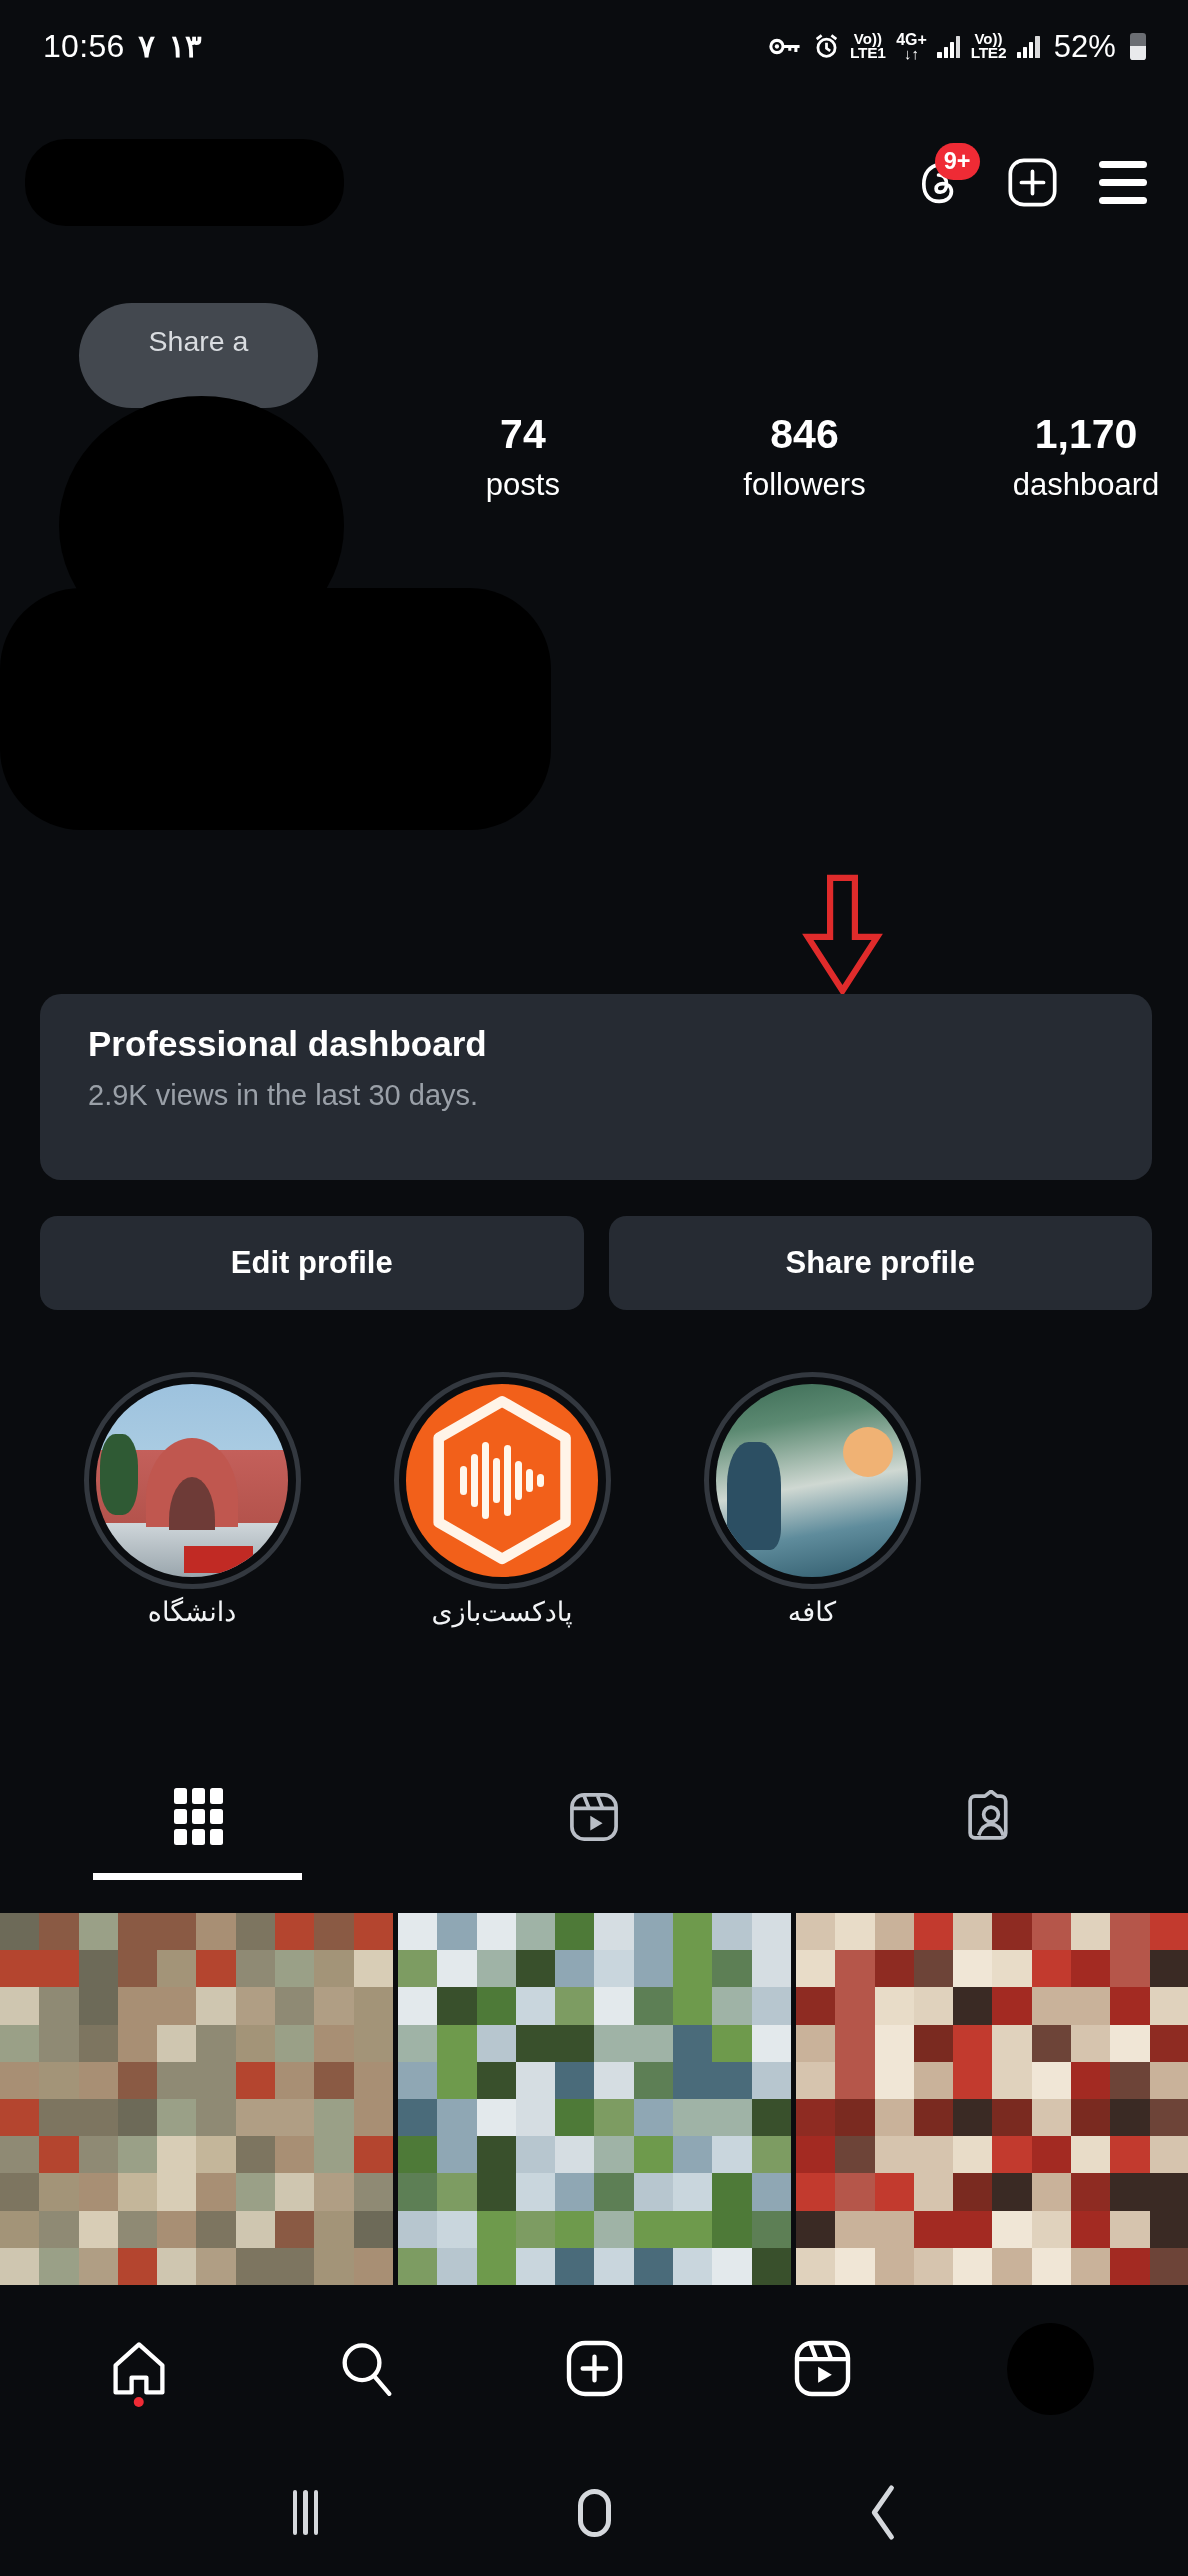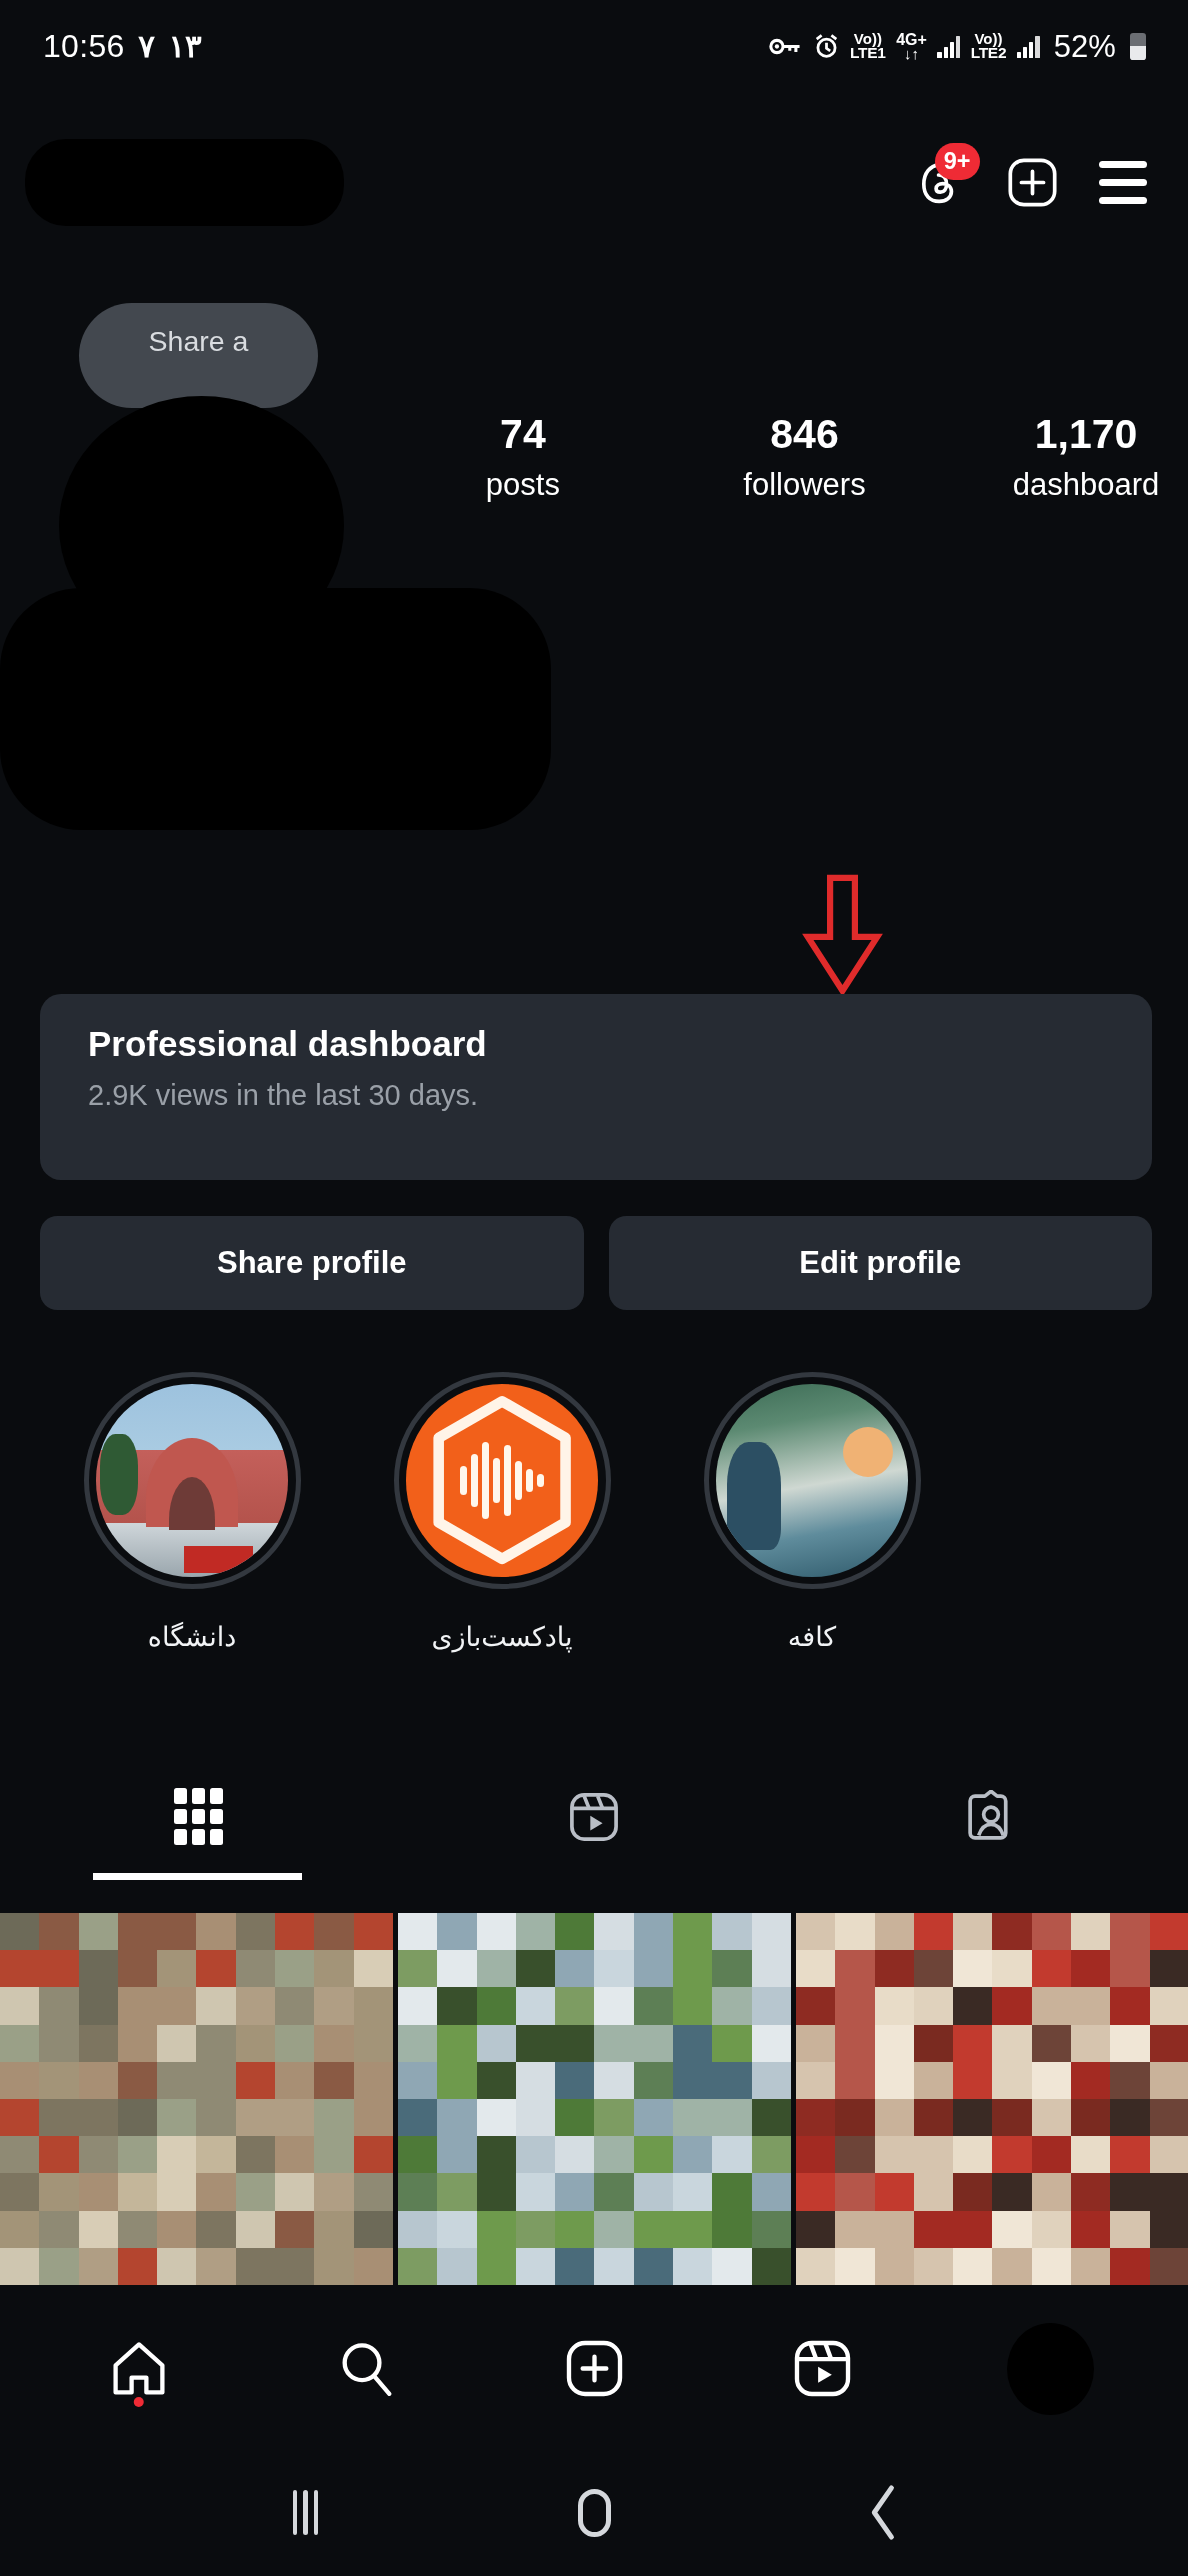--- a/index.html
+++ b/index.html
@@ -120,21 +120,21 @@
   .highlights {
     position: absolute; top: 1372px; left: 0; width: 1189px; height: 334px;
     display: flex; gap: 0; padding-left: 37px;
   }
   .hl { width: 310px; display: flex; flex-direction: column; align-items: center; flex-shrink: 0; }
   .hl-ring {
     width: 217px; height: 217px; border-radius: 50%;
     border: 5.6px solid #33383f; padding: 7.4px; background: #0a0c0f;
   }
   .hl-img { width: 100%; height: 100%; border-radius: 50%; overflow: hidden; position: relative; }
-  .hl-label { margin-top: 32px; color: #f2f4f6; font-size: 27px; direction: rtl; }
+  .hl-label { margin-top: 7px; color: #f2f4f6; font-size: 27px; direction: rtl; }
 
   
   .art-univ { width: 100%; height: 100%; background: linear-gradient(180deg,#9dc2de 0%,#a9cbe2 34%,#c4605b 34%,#b4534c 72%,#cfd6da 72%,#9aa6ad 100%); position: relative; }
   .art-univ::before { content:""; position:absolute; left:26%; top:28%; width:48%; height:46%; background:#c0574f; border-radius:50% 50% 0 0 / 70% 70% 0 0; }
   .art-univ::after { content:""; position:absolute; left:38%; top:48%; width:24%; height:28%; background:#6e3b37; border-radius:50% 50% 0 0 / 80% 80% 0 0; }
   .art-univ .tree { position:absolute; left:2%; top:26%; width:20%; height:42%; background:#2f5a34; border-radius:40%; }
   .art-univ .red { position:absolute; left:46%; bottom:2%; width:36%; height:14%; background:#c12a24; }
 
   .art-lamp { width: 100%; height: 100%; background: radial-gradient(circle at 50% 42%, #d9c79a 0%, #b59c6d 44%, #7a6643 78%, #4a3f2c 100%); position: relative; }
   .art-lamp .shade { position:absolute; left:40%; top:16%; width:20%; height:24%; background:#5a2a45; border-radius:3.7px 3.7px 1.9px 1.9px; }
@@ -305,22 +305,22 @@
       <path d="M50 8 h40 v95 h36 L70 190 L14 103 h36 z" fill="none" stroke="#e02b2b" stroke-width="10" stroke-linejoin="miter"></path>
     </svg>
   </div>
 
   <div class="dash-card">
     <div class="dash-title">Professional dashboard</div>
     <div class="dash-sub">2.9K views in the last 30 days.</div>
   </div>
 
   <div class="actions">
+    <div class="act-btn">Edit profile</div>
     <div class="act-btn">Share profile</div>
-    <div class="act-btn">Edit profile</div>
   </div>
 
   <div class="highlights">
 
     <div class="hl">
       <div class="hl-ring">
         <div class="hl-img">
           <div class="art-univ">
               <div class="tree"></div>
               <div class="red"></div>

